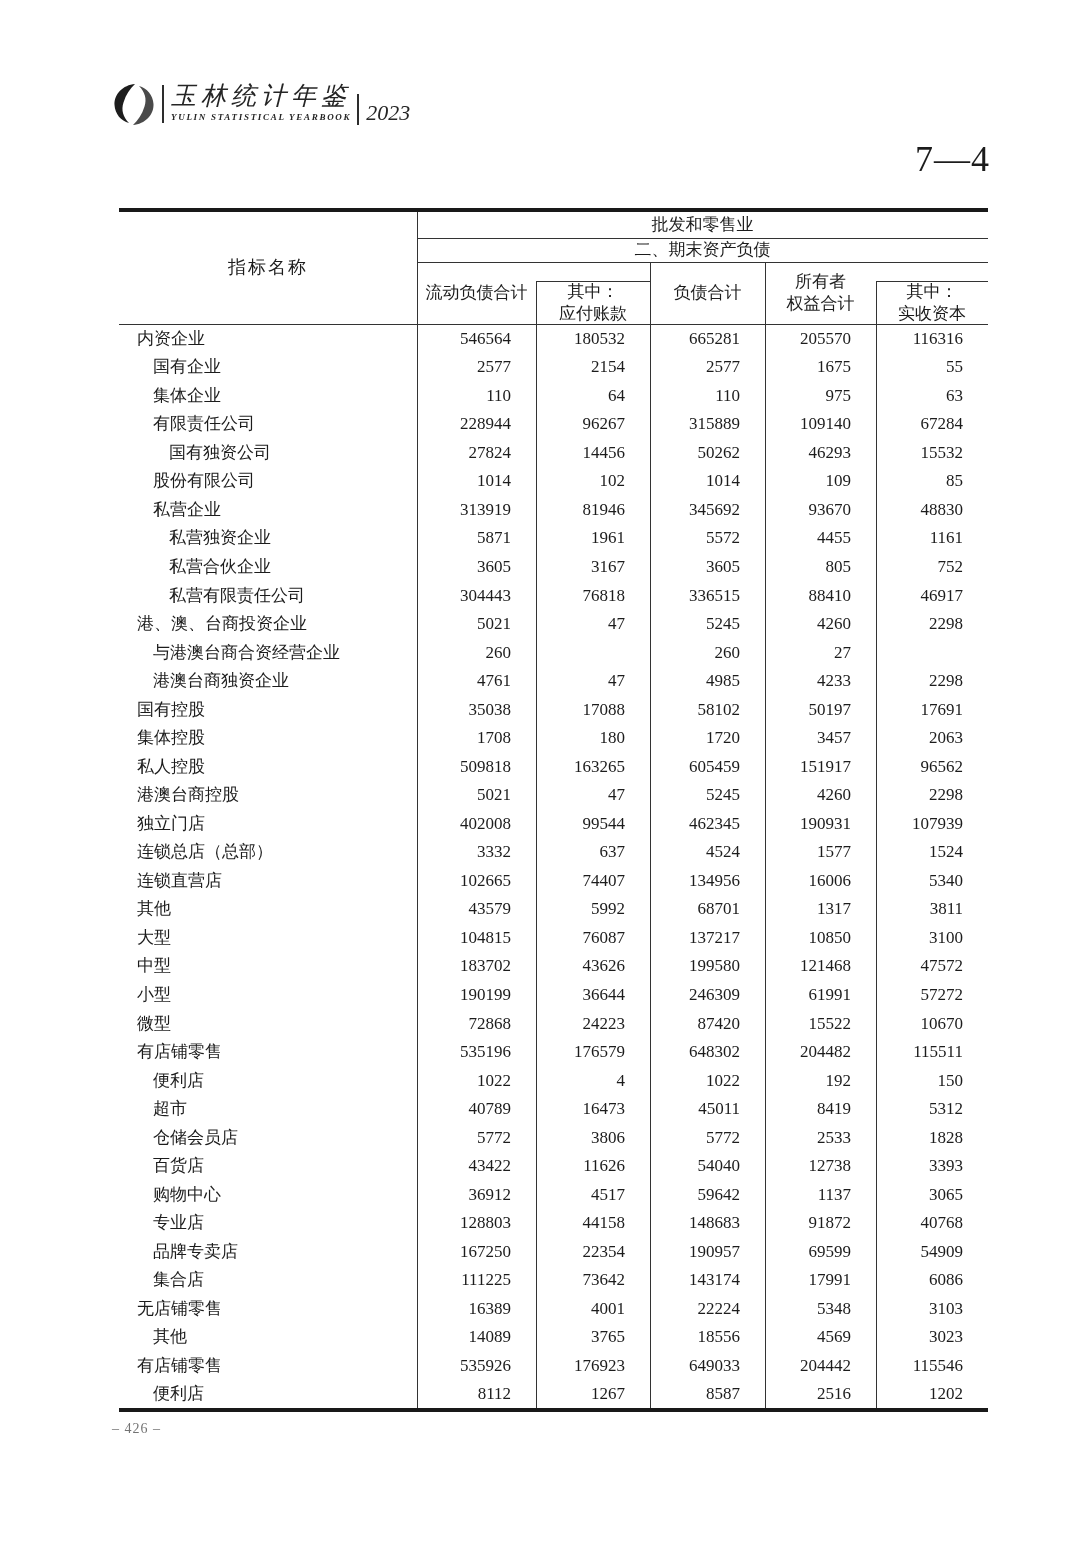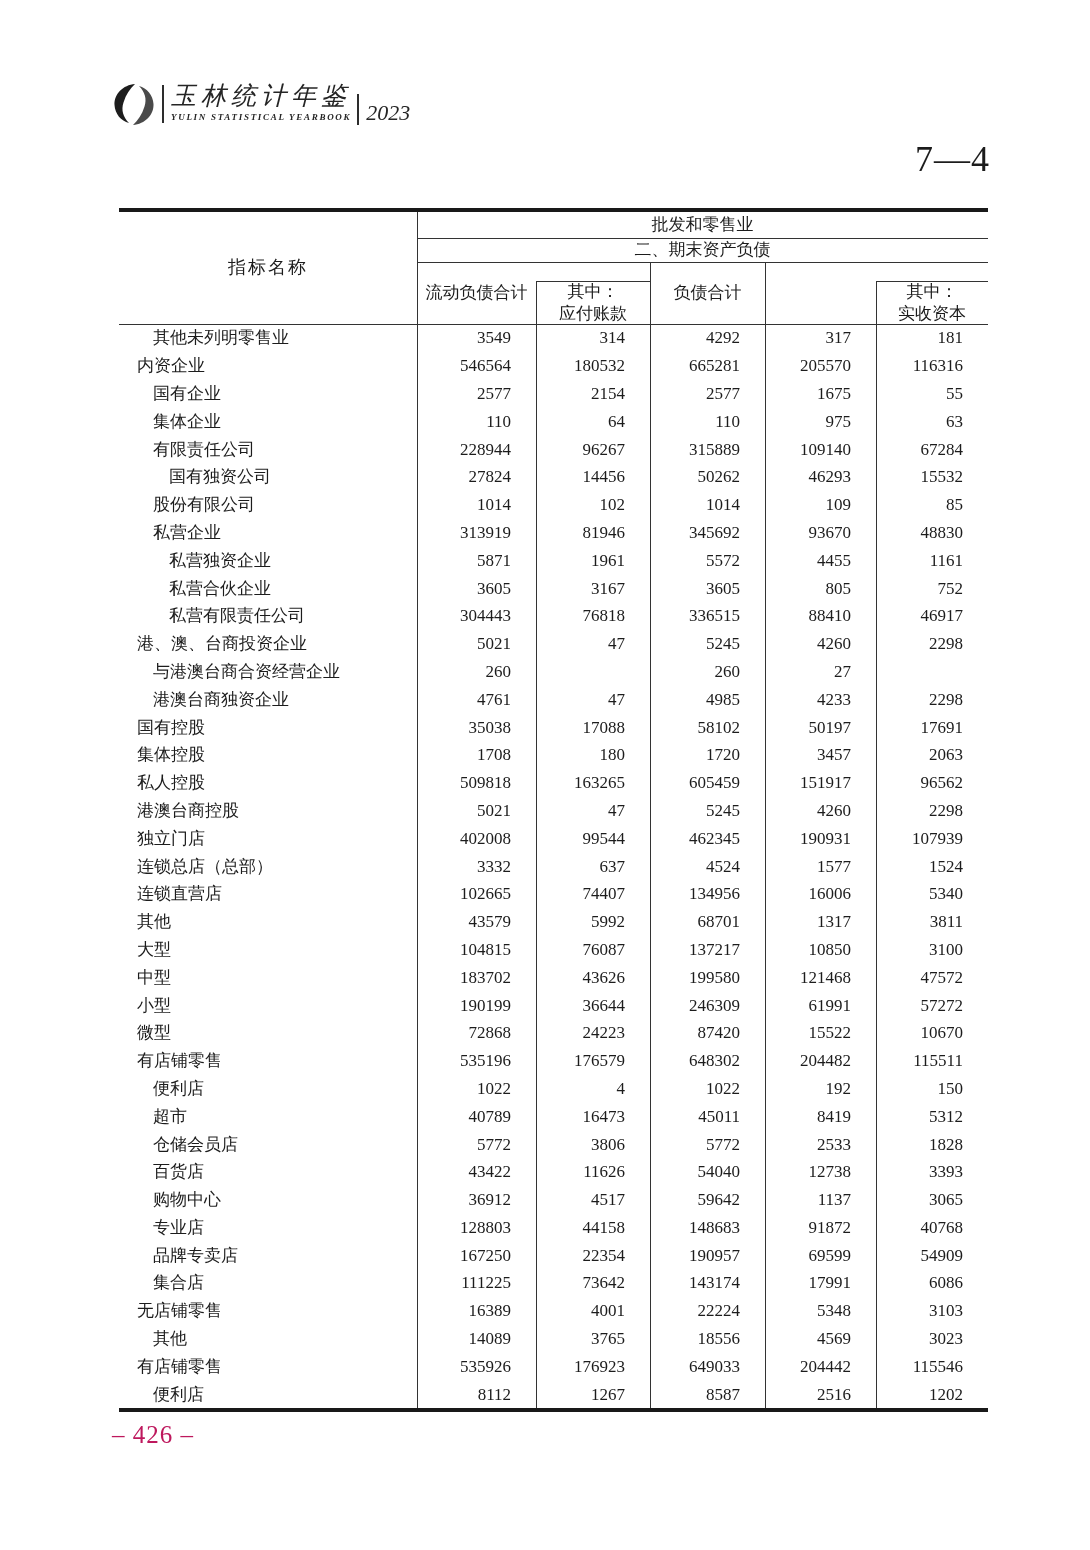--- a/index.html
+++ b/index.html
@@ -48,21 +48,21 @@
 
   .rows { position:absolute; left:0; top:116px; width:869px; height:1084px;
           display:flex; flex-direction:column; }
   .trow { flex:1; display:flex; align-items:center; }
   .c { font-size:17px; line-height:1; white-space:nowrap; }
   .c0 { width:298px; } .c1 { width:119px; } .c2 { width:114px; }
   .c3 { width:115px; } .c4 { width:111px; } .c5 { width:112px; }
   .num { text-align:right; padding-right:25px; }
   .ind0 { padding-left:18px; } .ind1 { padding-left:34px; } .ind2 { padding-left:50px; }
 
-  .page-no { position:absolute; left:112px; top:1421px; font-size:25px; letter-spacing:1px; color:#be185d; }
+  .page-no { position:absolute; left:112px; top:1421px; font-size:14px; letter-spacing:1px; color:#737373; }
 </style>
 </head>
 <body>
 
 <div class="brand">
   <svg class="logo" viewBox="0 0 44 44">
     <path d="M23 2 C11 3 2 12 2.5 23 C3 32 9 39 17 41 C11 35 9 28 11.5 20.5 C14 12.5 18 6.5 23 2 Z" fill="#1d1d1d"></path>
     <path d="M21 43 C33 42 42 33 41.5 22 C41 13 35 6 27 4 C33 10 35 17 32.5 24.5 C30 32.5 26 38.5 21 43 Z" fill="#4a4a4a"></path>
   </svg>
   <div class="brand-rule"></div>
@@ -105,34 +105,30 @@
       <span></span>
   </div>
   <div class="hcell h-c2">
     <span>其中：</span>
       <span>应付账款</span>
   </div>
   <div class="hcell h-c3">
     <span>负债合计</span>
       <span></span>
   </div>
+  <div class="hcell h-c4">
+    <span>所有者</span>
+      <span>权益合计</span>
+  </div>
   <div class="hcell h-c5">
     <span>其中：</span>
       <span>实收资本</span>
   </div>
 
   <div class="rows">
-  <div class="trow">
-    <div class="c c0 ind1">其他未列明零售业</div>
-    <div class="c c1 num">3549</div>
-    <div class="c c2 num">314</div>
-    <div class="c c3 num">4292</div>
-    <div class="c c4 num">317</div>
-    <div class="c c5 num">181</div>
-  </div>
 
   <div class="trow">
     <div class="c c0 ind0">内资企业</div>
     <div class="c c1 num">546564</div>
     <div class="c c2 num">180532</div>
     <div class="c c3 num">665281</div>
     <div class="c c4 num">205570</div>
     <div class="c c5 num">116316</div>
   </div>
 

